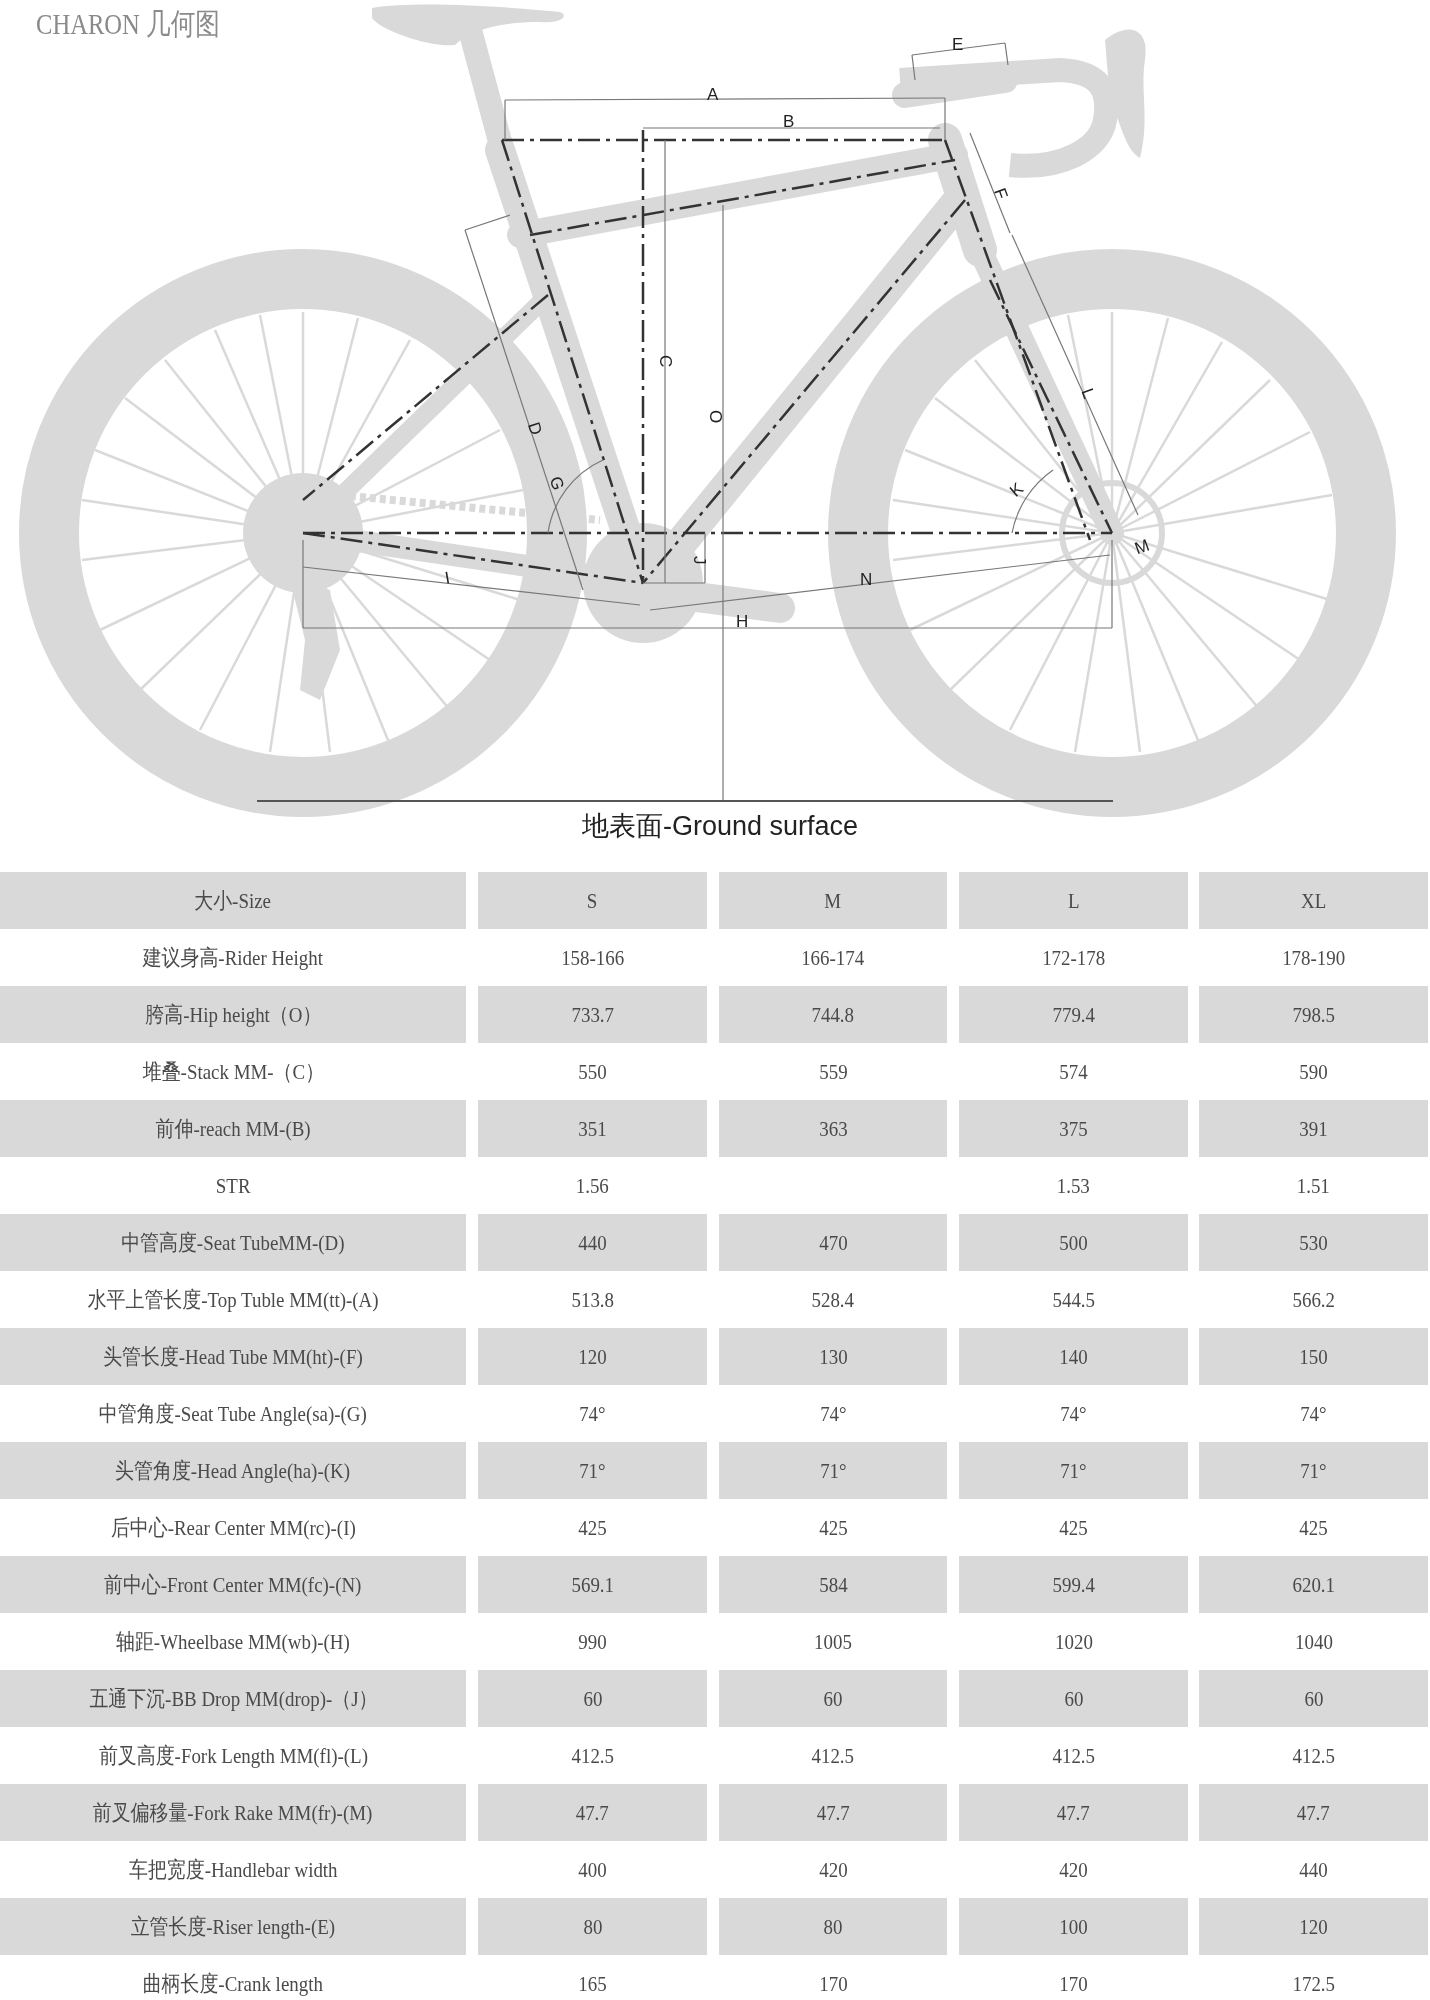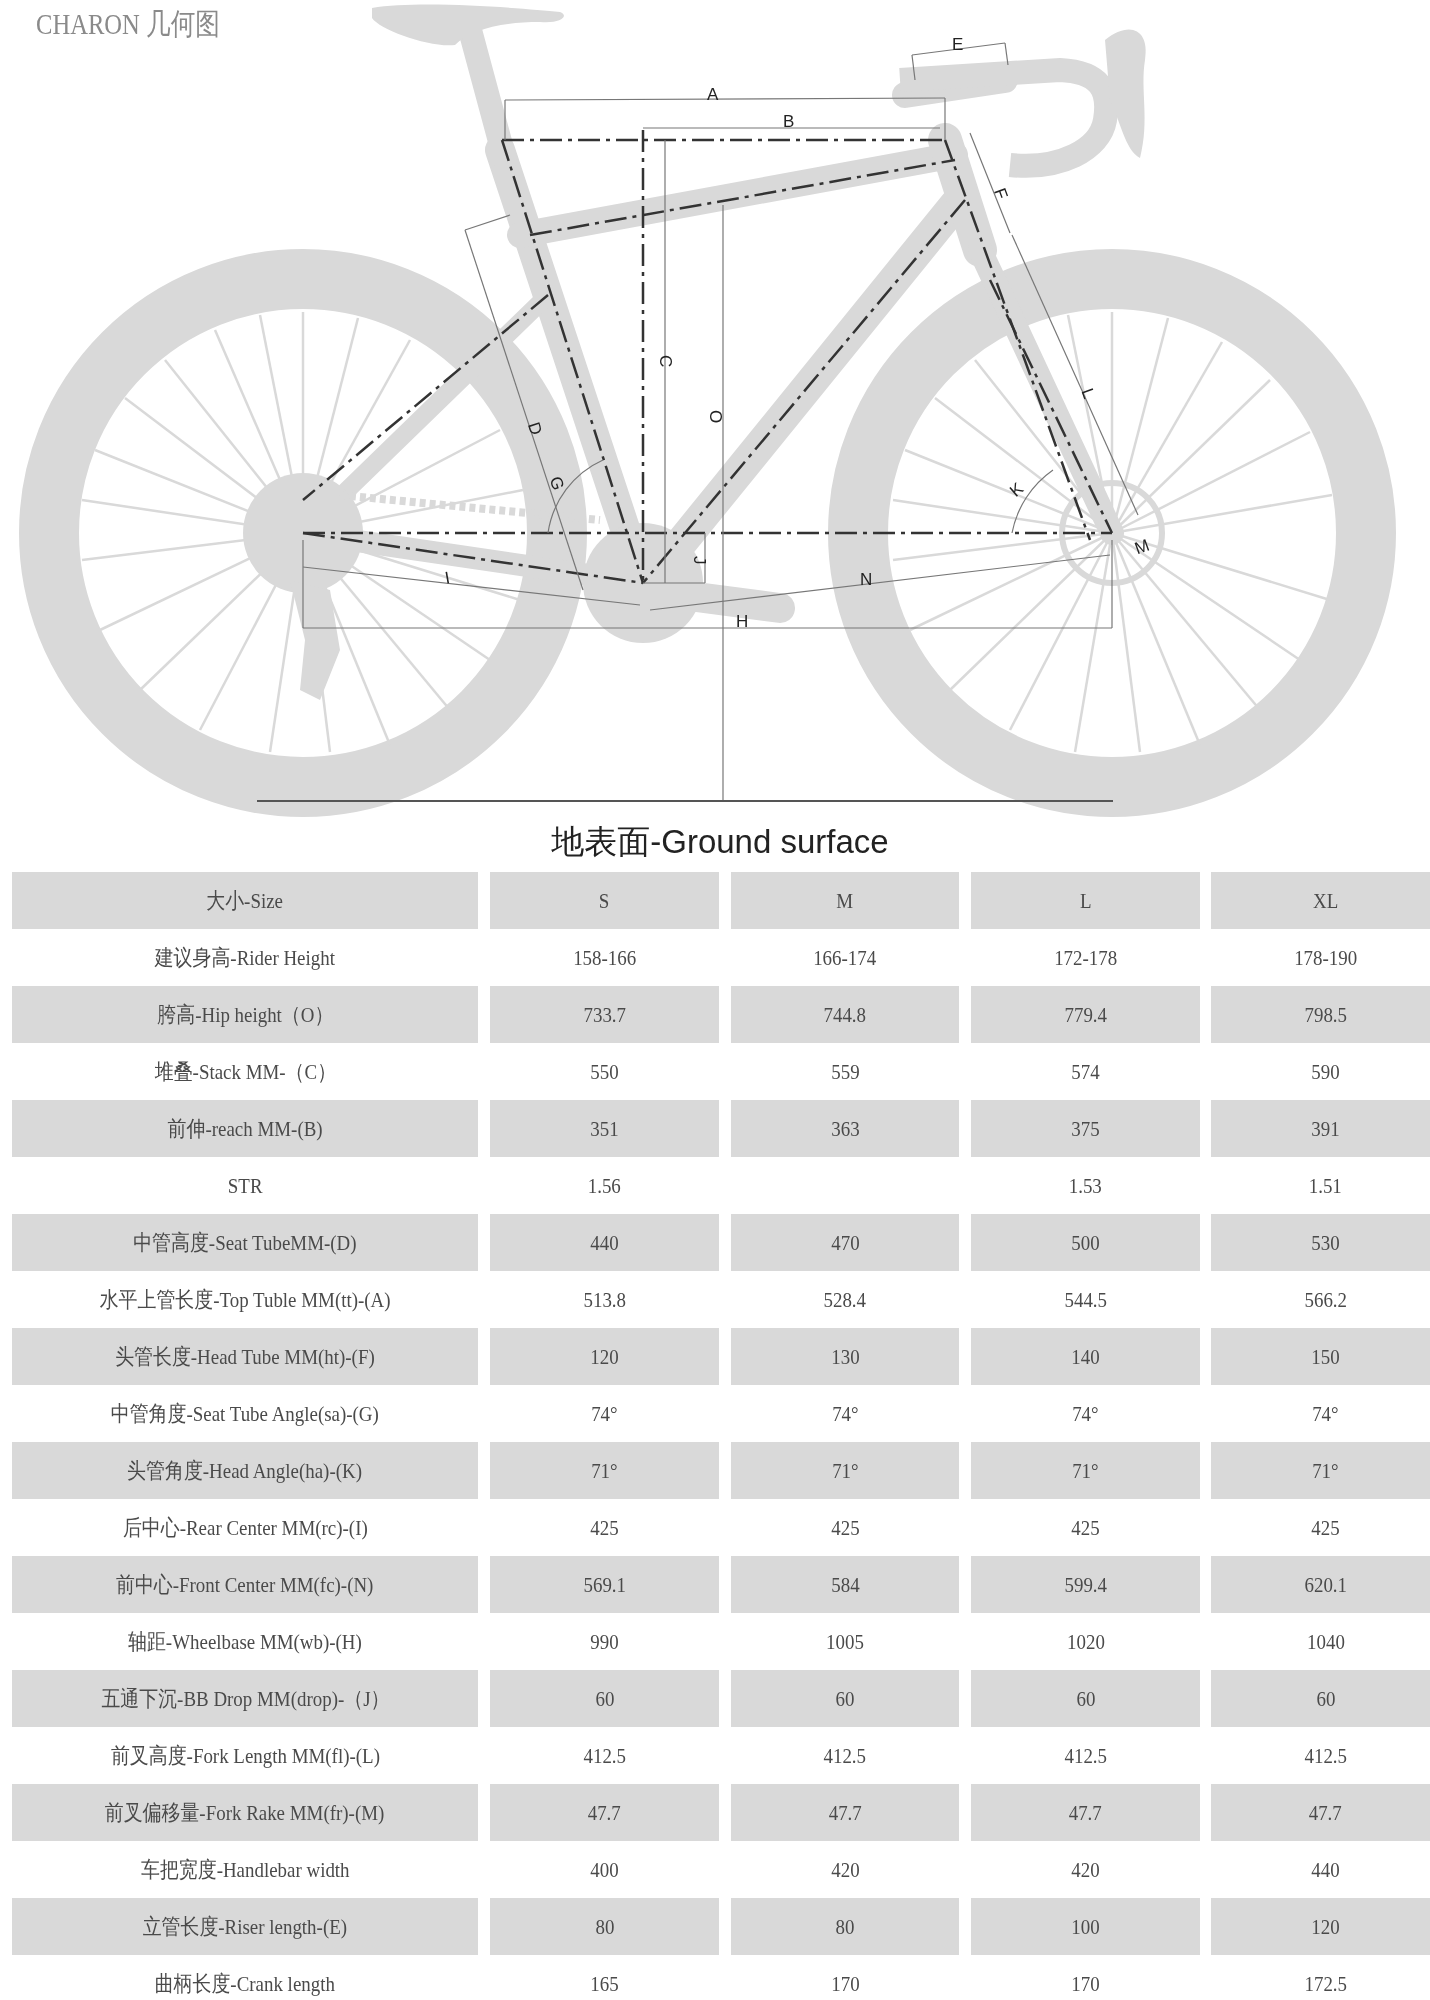--- a/index.html
+++ b/index.html
@@ -1,21 +1,21 @@
 <!DOCTYPE html>
 <html><head>
 <meta charset="utf-8">
 <style>
   html, body { margin: 0; padding: 0; background: #ffffff; }
   body { width: 1430px; height: 2000px; overflow: hidden; position: relative; font-family: "Liberation Serif", serif; }
   .title { position: absolute; left: 36px; top: 4px; font-size: 30px; color: #8a8a8a; font-family: "Liberation Serif", serif; letter-spacing: 0px; transform: scaleX(0.82); transform-origin: left top; }
   .diagram { position: absolute; left: 0; top: 0; width: 1430px; height: 860px; }
-  .ground-label { position: absolute; left: 500px; top: 808px; width: 440px; text-align: center; font-size: 33px; color: #222; font-family: "Liberation Sans", sans-serif; margin-top: 12px; }
+  .ground-label { position: absolute; left: 500px; top: 808px; width: 440px; text-align: center; font-size: 27px; color: #222; font-family: "Liberation Sans", sans-serif; }
   .table { position: absolute; left: 0; top: 872px; width: 1430px; }
-  .row { position: absolute; left: 12px; height: 57px; width: 1142px; }
+  .row { position: absolute; left: 0; height: 57px; width: 1142px; }
   .cell { position: absolute; top: 0; height: 57px; display: flex; align-items: center; justify-content: center; color: #4a4a4a; font-size: 22px; font-family: "Liberation Serif", serif; white-space: nowrap; }
   .cell span { display: inline-block; transform: scaleX(0.86); }
   .row.shaded .cell { background: #d9d9d9; }
   .c0 { left: 0; width: 466px; }
   .c1 { left: 478px; width: 229px; }
   .c2 { left: 719px; width: 228px; }
   .c3 { left: 959px; width: 229px; }
   .c4 { left: 1199px; width: 229px; }
 </style>
 </head>

